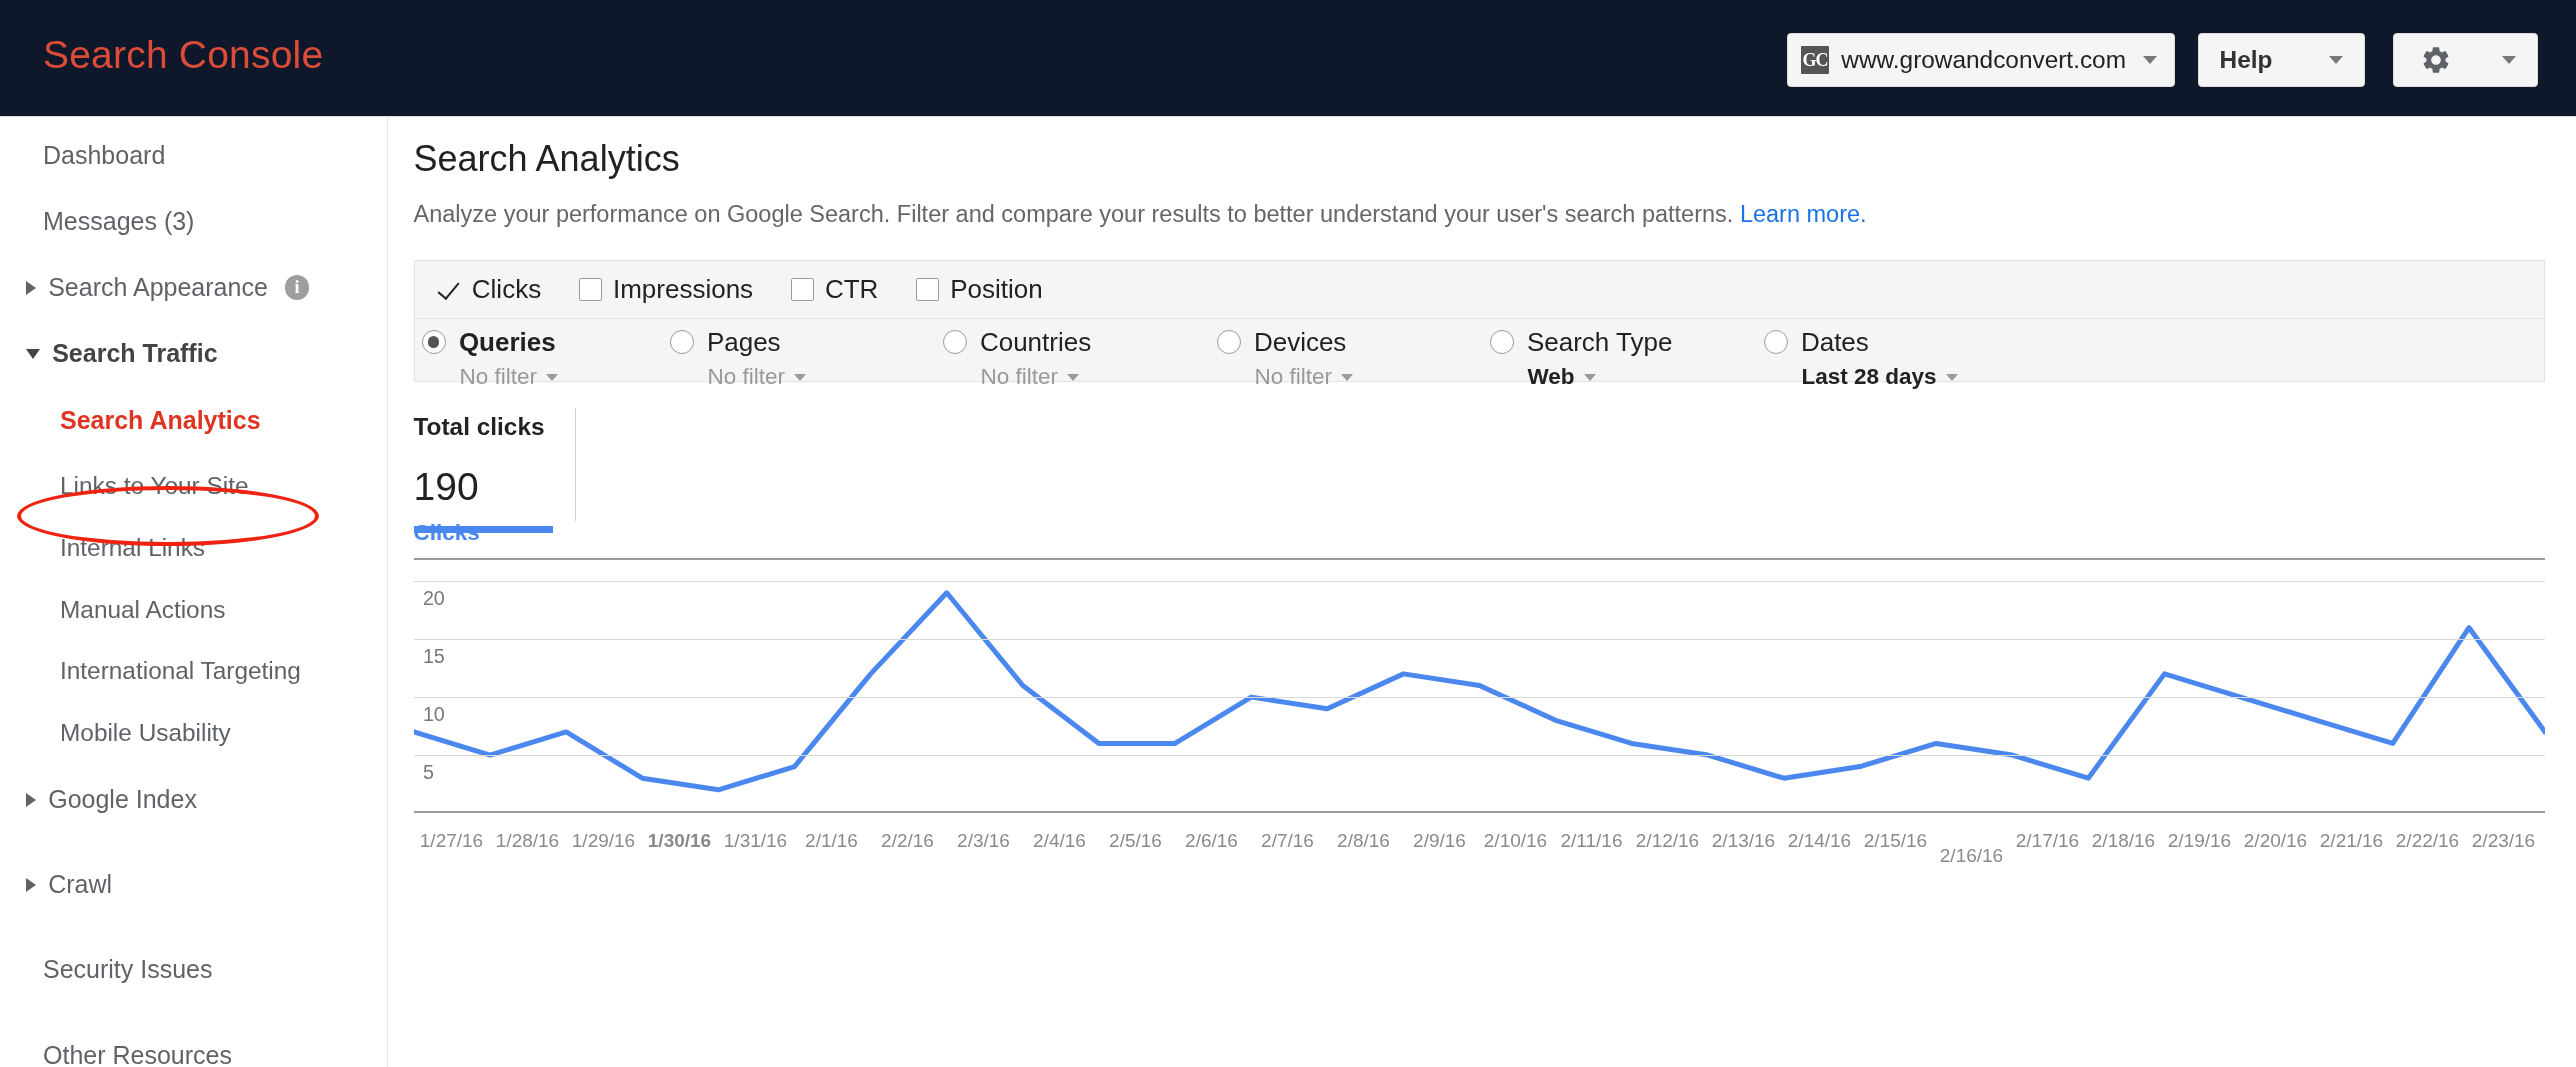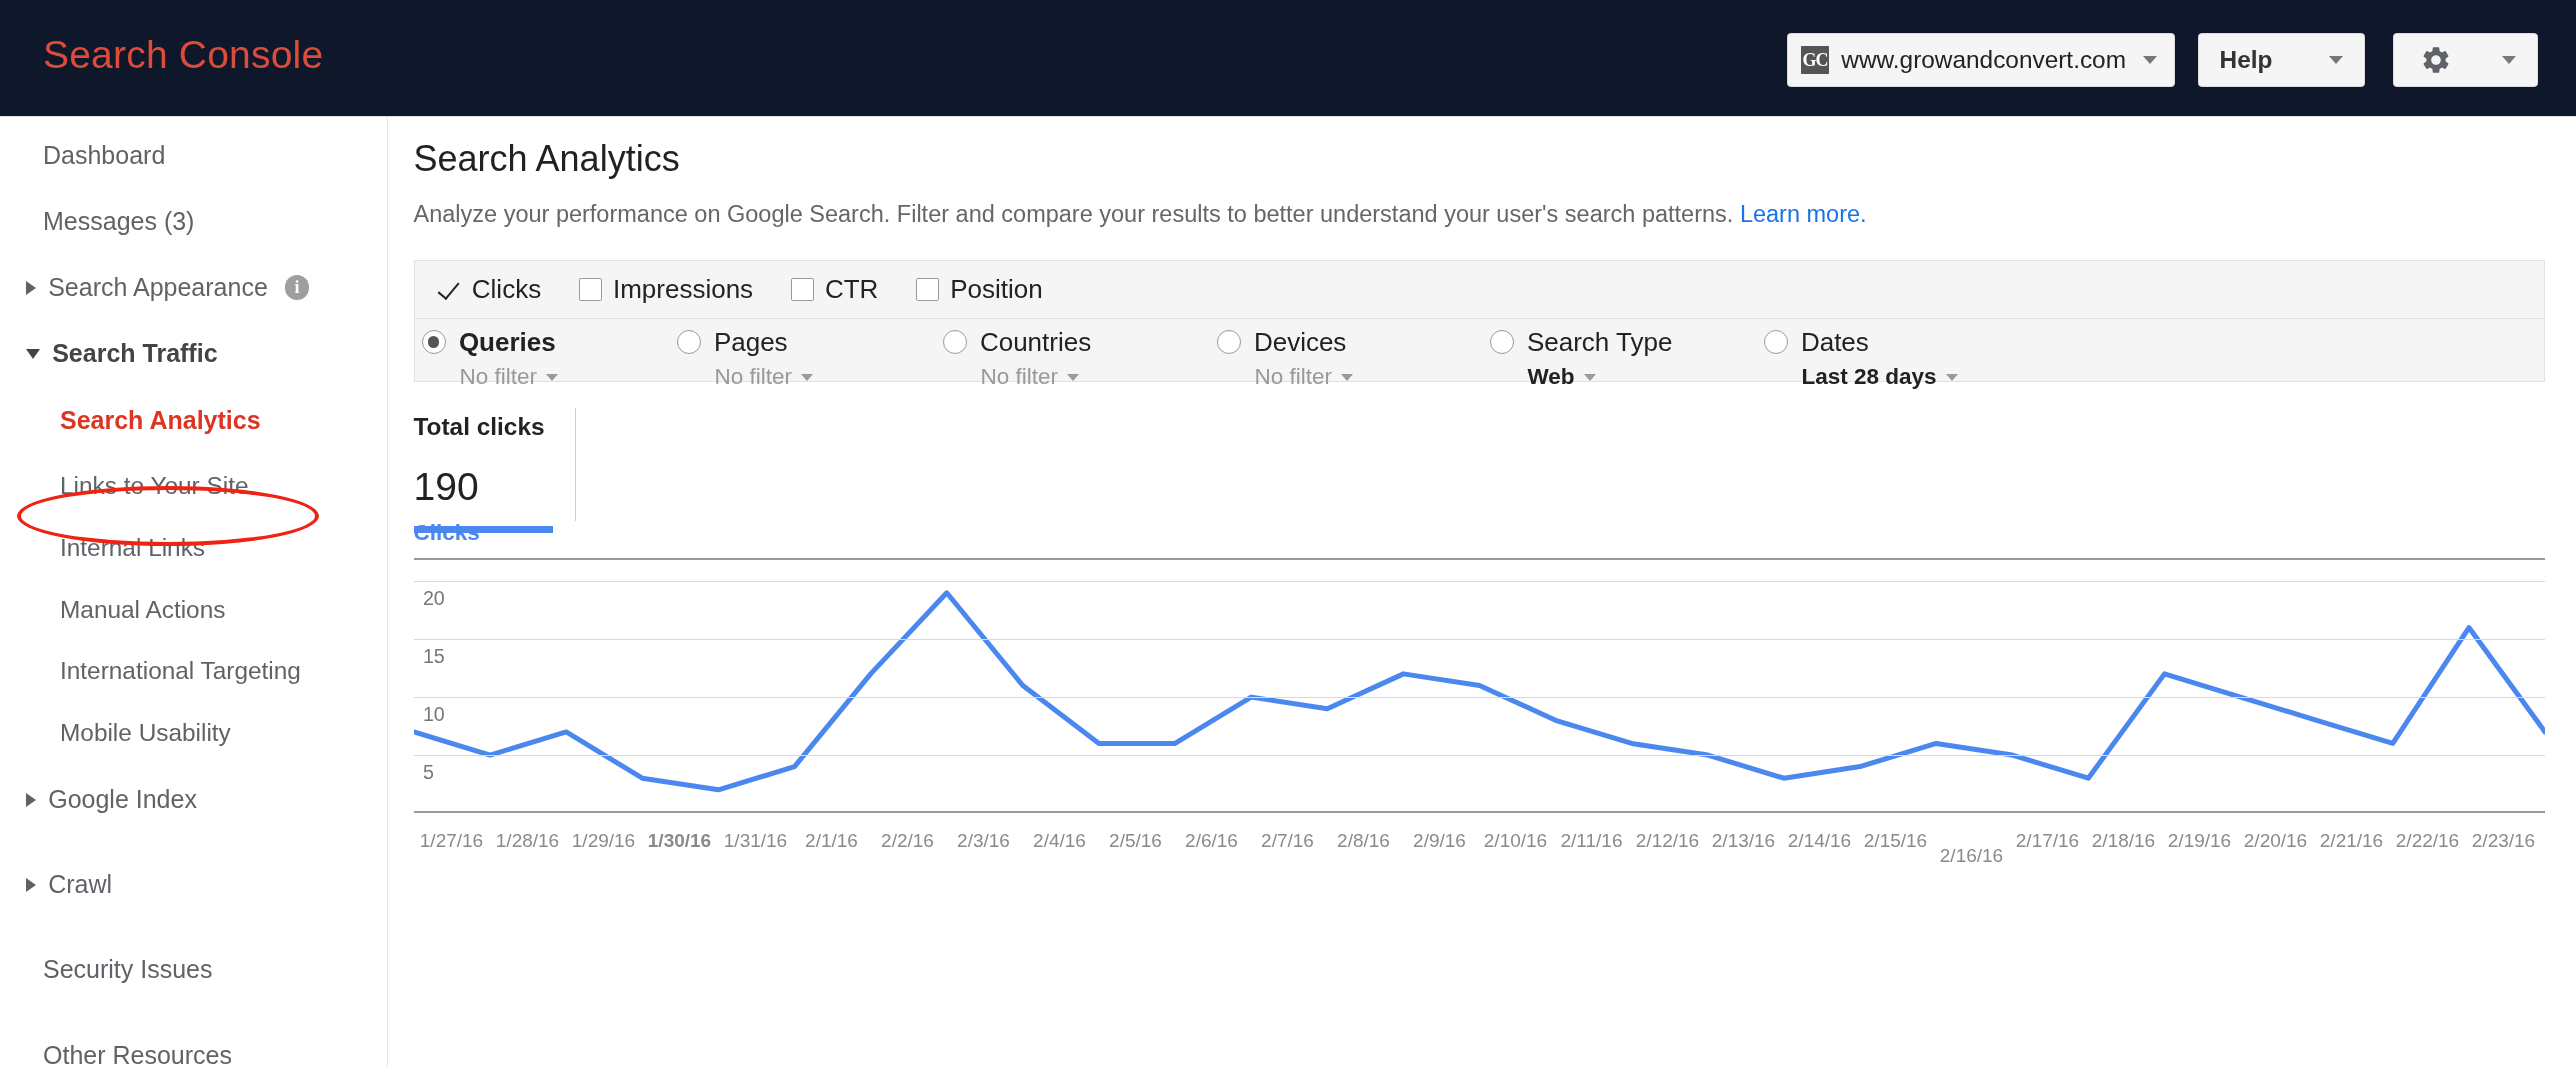--- a/index.html
+++ b/index.html
@@ -394,21 +394,21 @@
                 <span class="radio-dot"></span>
               </span>
             <span class="dim-label sel">Queries</span>
           </div>
           <div class="dim-filter">
             <span class="dim-filter-text">No filter</span>
             <span class="mini-caret"></span>
           </div>
         </div>
 
-        <div class="dimension" style="left:262px;">
+        <div class="dimension" style="left:255px;">
           <div class="dim-head">
             <span class="radio-outer"></span>
             <span class="dim-label">Pages</span>
           </div>
           <div class="dim-filter">
             <span class="dim-filter-text">No filter</span>
             <span class="mini-caret"></span>
           </div>
         </div>
 

